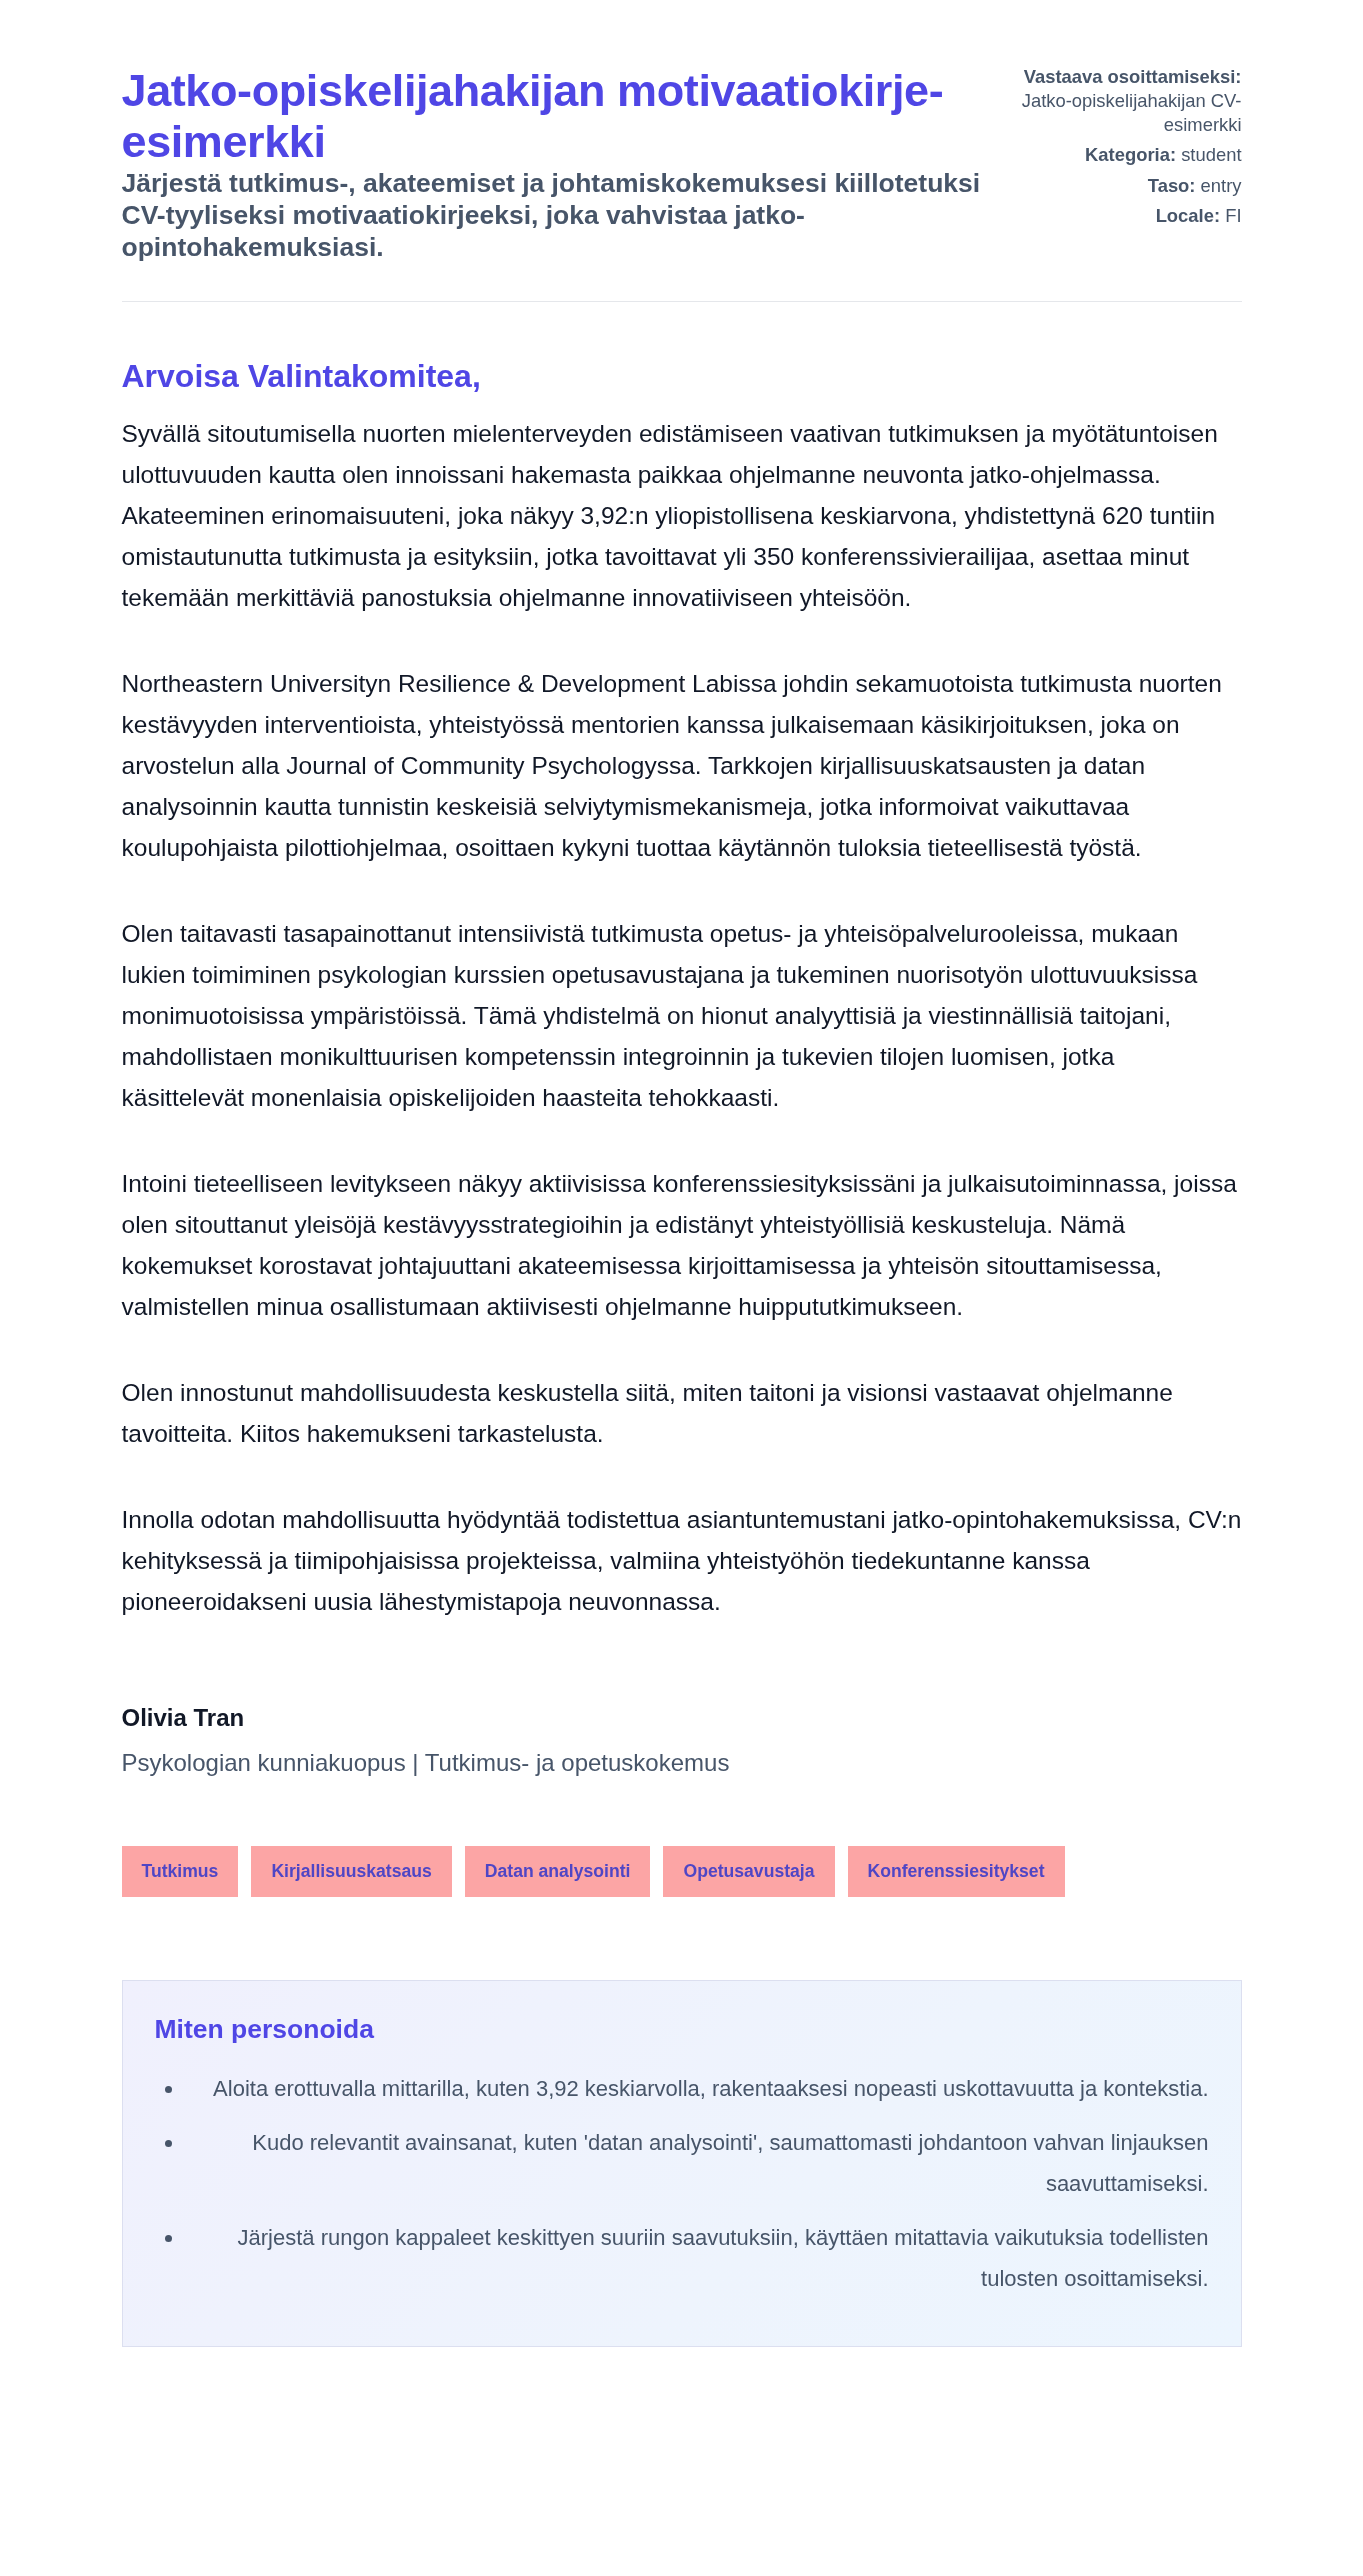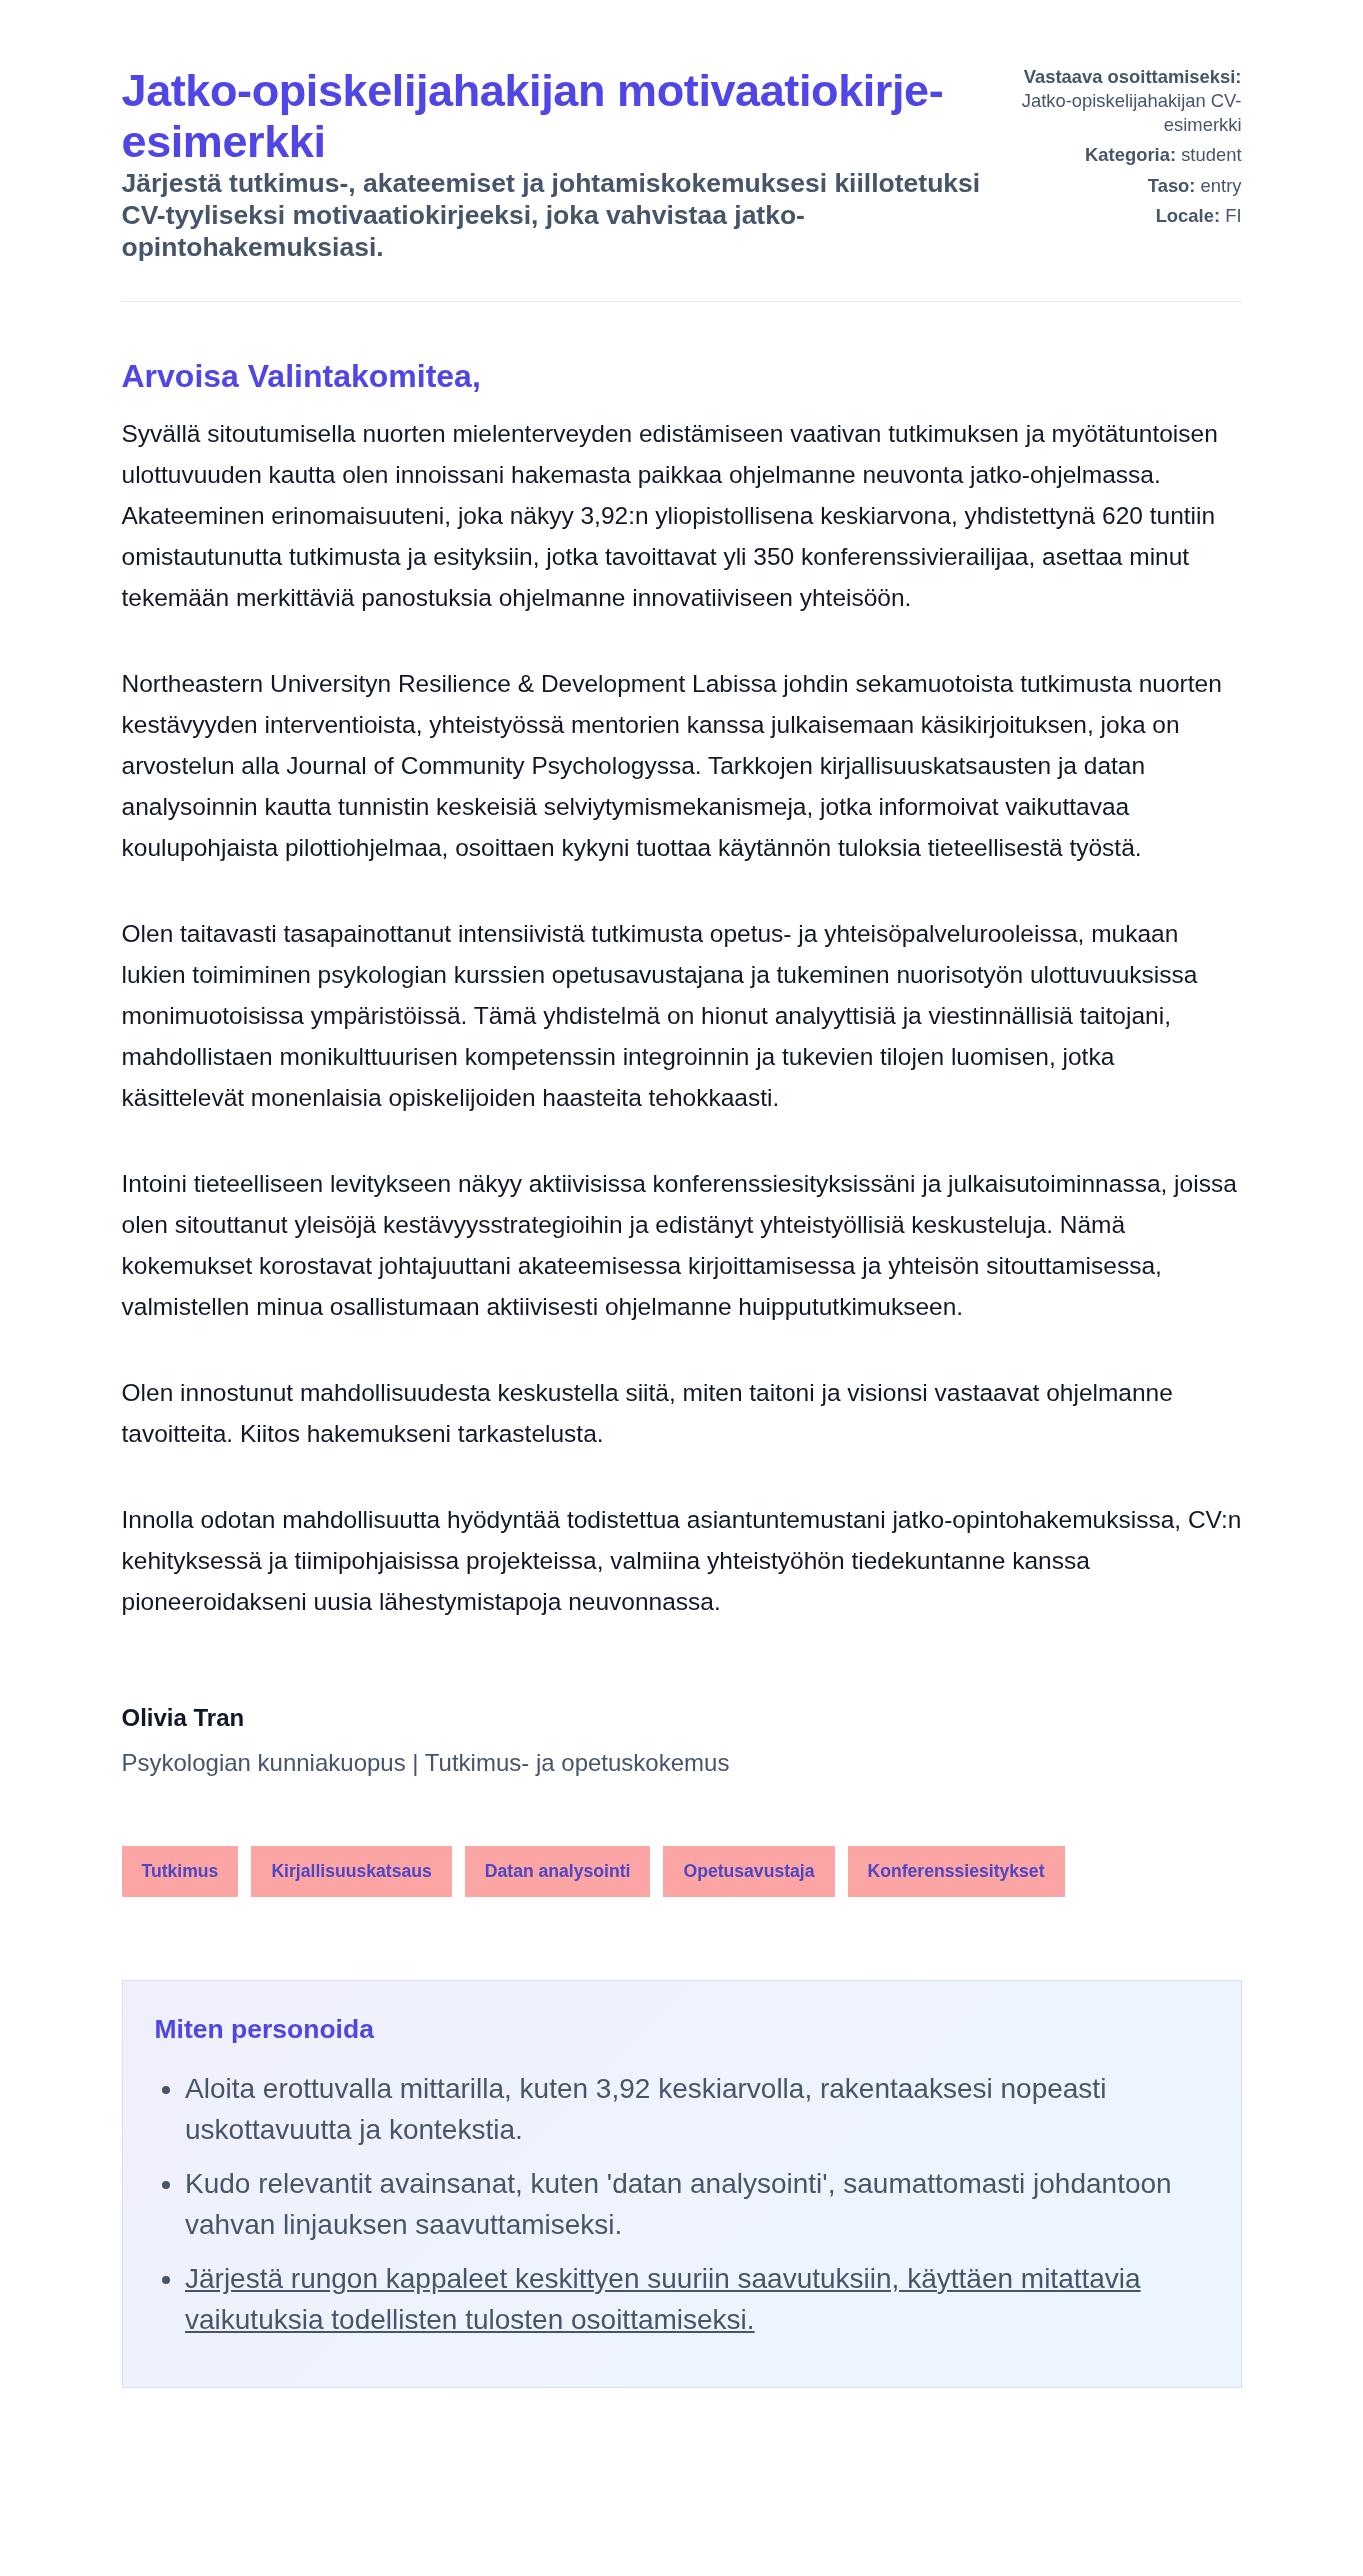--- a/index.html
+++ b/index.html
@@ -99,26 +99,27 @@
       font-size: 26.5px;
       line-height: 35px;
       font-weight: 700;
       color: #4f46e5;
     }
     .tips ul {
       margin: 0;
       padding-left: 30.5px;
     }
     .tips li {
-      font-size: 28px;
+      font-size: 22px;
       line-height: 41px;
       color: #475569;
       margin-bottom: 13px;
+      text-align: right;
     }
-    .tips li:last-child { margin-bottom: 12px; text-decoration: underline; }
+    .tips li:last-child { margin-bottom: 12px; }
   </style>
 </head>
 <body>
 
 <div class="page">
 
   <header class="header">
     <div class="header-left">
       <h1 class="title">Jatko-opiskelijahakijan motivaatiokirje-esimerkki</h1>
       <p class="subtitle">Järjestä tutkimus-, akateemiset ja johtamiskokemuksesi kiillotetuksi CV-tyyliseksi motivaatiokirjeeksi, joka vahvistaa jatko-opintohakemuksiasi.</p>

